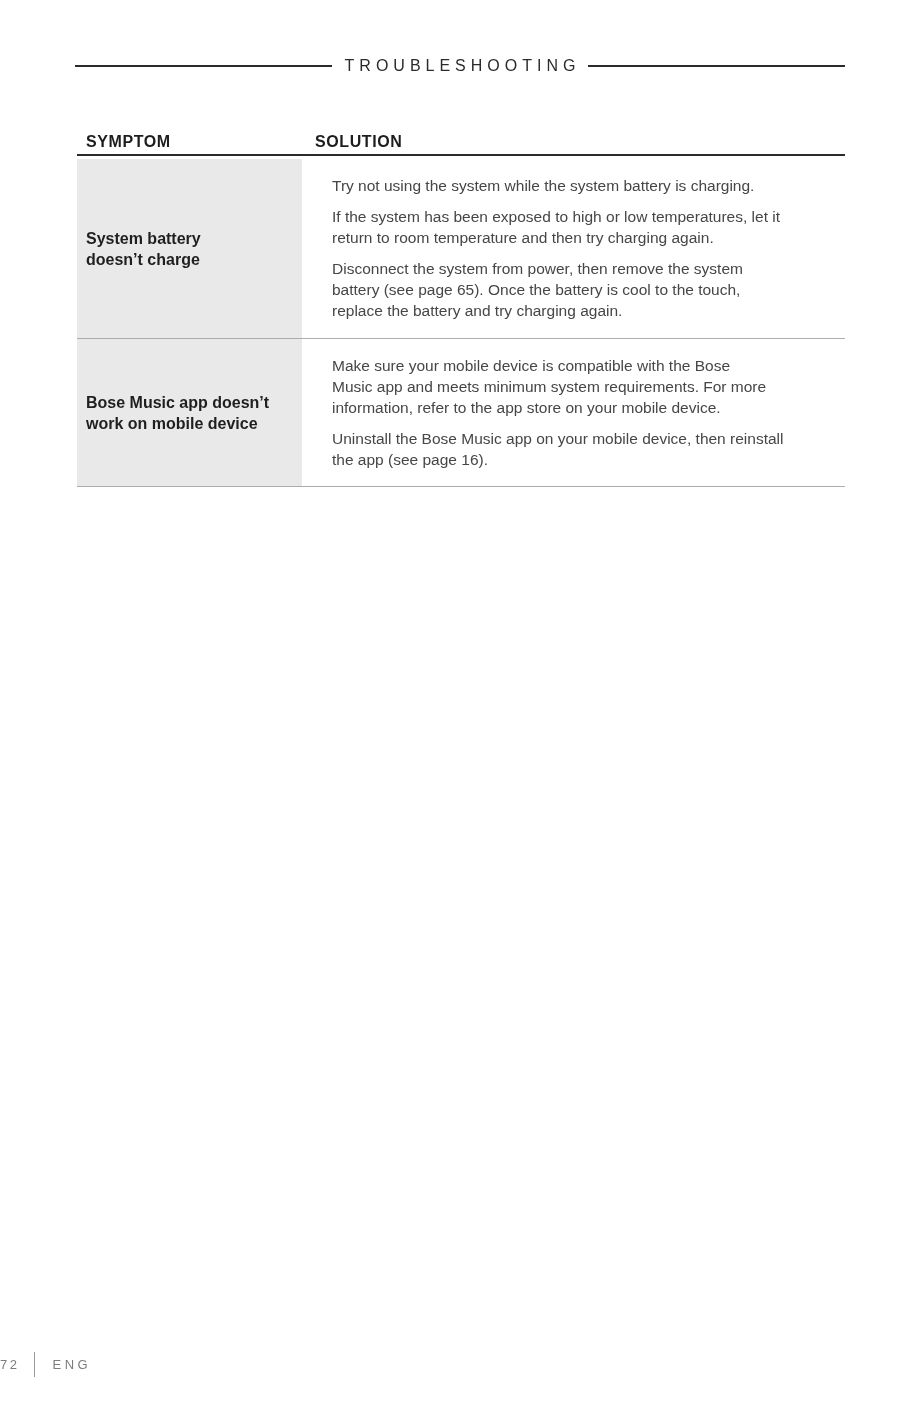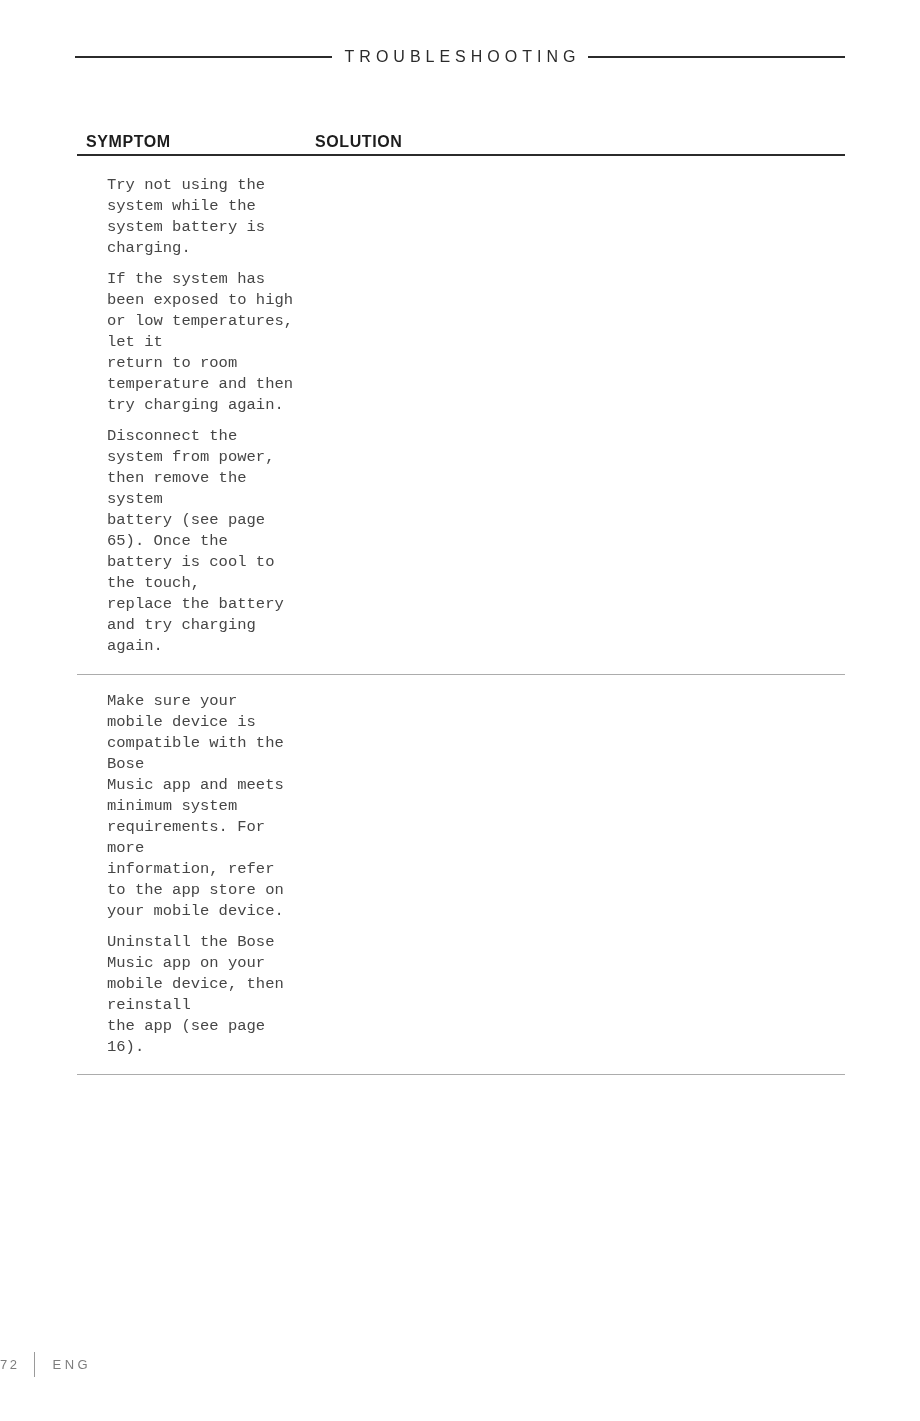--- a/index.html
+++ b/index.html
@@ -11,21 +11,21 @@
     font-family: "Liberation Sans", sans-serif;
     overflow: hidden;
   }
   .page { position: absolute; inset: 0; background: #ffffff; }
 
   
   .title-row {
     position: absolute;
     left: 75px;
     width: 770px;
-    top: 46px;
+    top: 55px;
     height: 22px;
     display: flex;
     align-items: center;
   }
   .title-rule {
     flex: 1;
     height: 2px;
     background: #2b2b2b;
   }
   .title-text {
@@ -73,21 +73,20 @@
   }
   .symptom-label {
     font-weight: bold;
     font-size: 16px;
     line-height: 21px;
     color: #1f1f1f;
     white-space: pre-line;
   }
   .solution-cell {
     padding: 16px 0 7px 30px;
-    font-family: Liberation Mono, monospace;
   }
   .solution-cell p {
     font-size: 15.5px;
     line-height: 21px;
     color: #464646;
     white-space: pre-line;
     margin: 0 0 10px 0;
   }
   .row-1 .solution-cell { padding-bottom: 7px; }
   .row-2 .solution-cell { padding-bottom: 6px; }
@@ -134,31 +133,39 @@
   <div class="ts-table">
 
     <div class="thead">
       <div class="th th-symptom">SYMPTOM</div>
       <div class="th th-solution">SOLUTION</div>
     </div>
 
     <div class="tbody">
 
       <div class="trow row-1">
+        <div class="symptom-cell">
+          <div class="symptom-label">System battery
+doesn’t charge</div>
+        </div>
         <div class="solution-cell">
           <p>Try not using the system while the system battery is charging.</p>
           <p>If the system has been exposed to high or low temperatures, let it
 return to room temperature and then try charging again.</p>
           <p>Disconnect the system from power, then remove the system
 battery (see page 65). Once the battery is cool to the touch,
 replace the battery and try charging again.</p>
         </div>
       </div>
 
       <div class="trow row-2">
+        <div class="symptom-cell">
+          <div class="symptom-label">Bose Music app doesn’t
+work on mobile device</div>
+        </div>
         <div class="solution-cell">
           <p>Make sure your mobile device is compatible with the Bose
 Music app and meets minimum system requirements. For more
 information, refer to the app store on your mobile device.</p>
           <p>Uninstall the Bose Music app on your mobile device, then reinstall
 the app (see page 16).</p>
         </div>
       </div>
 
     </div>

